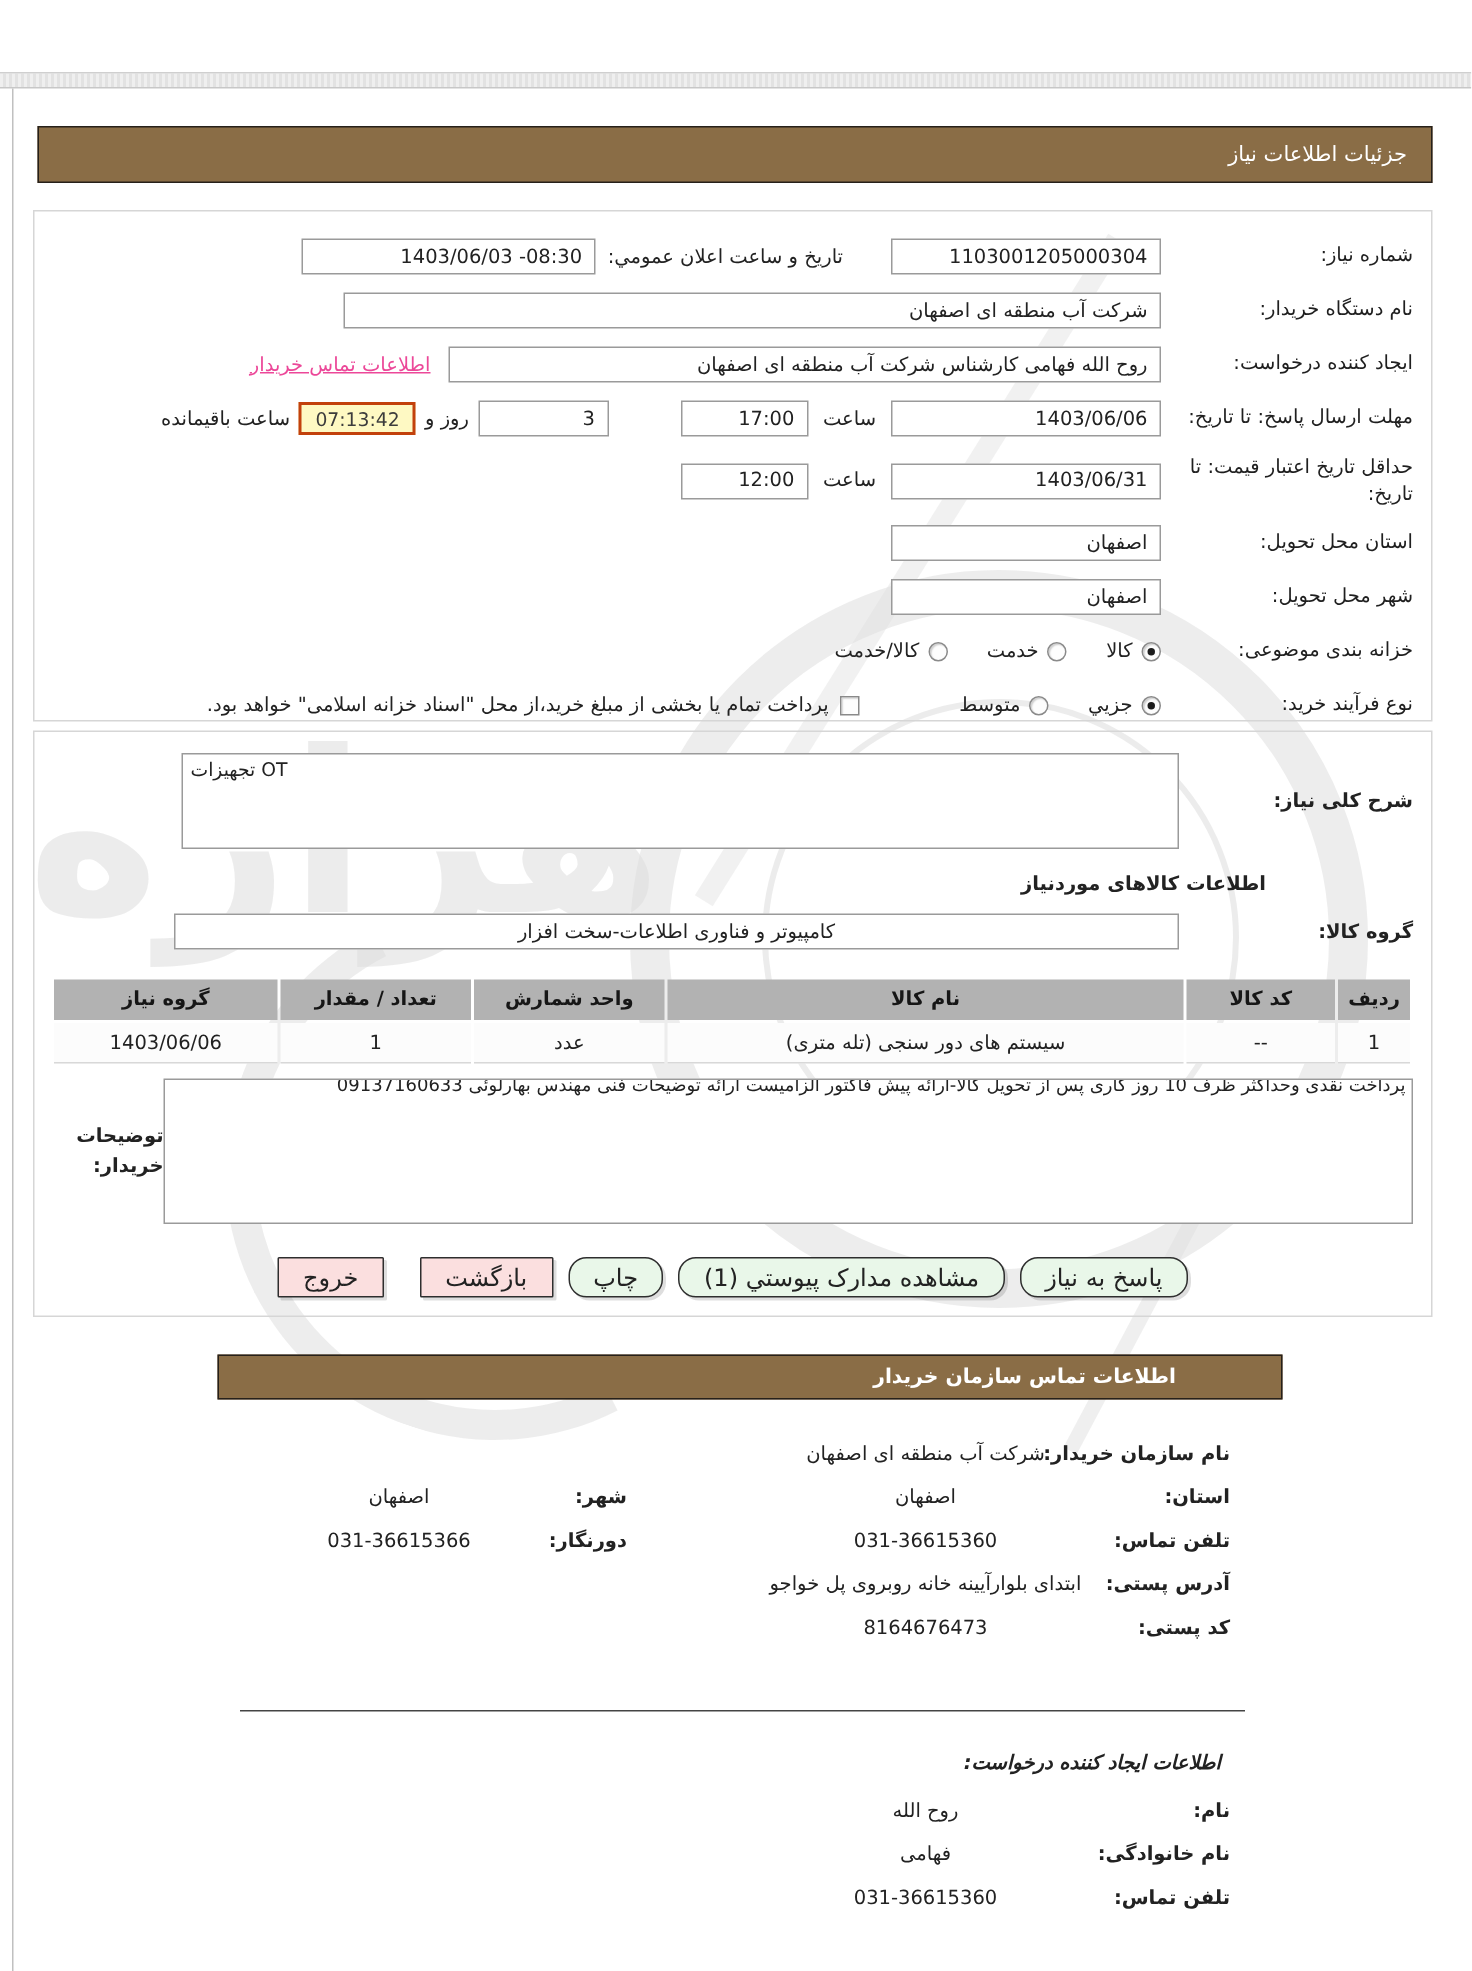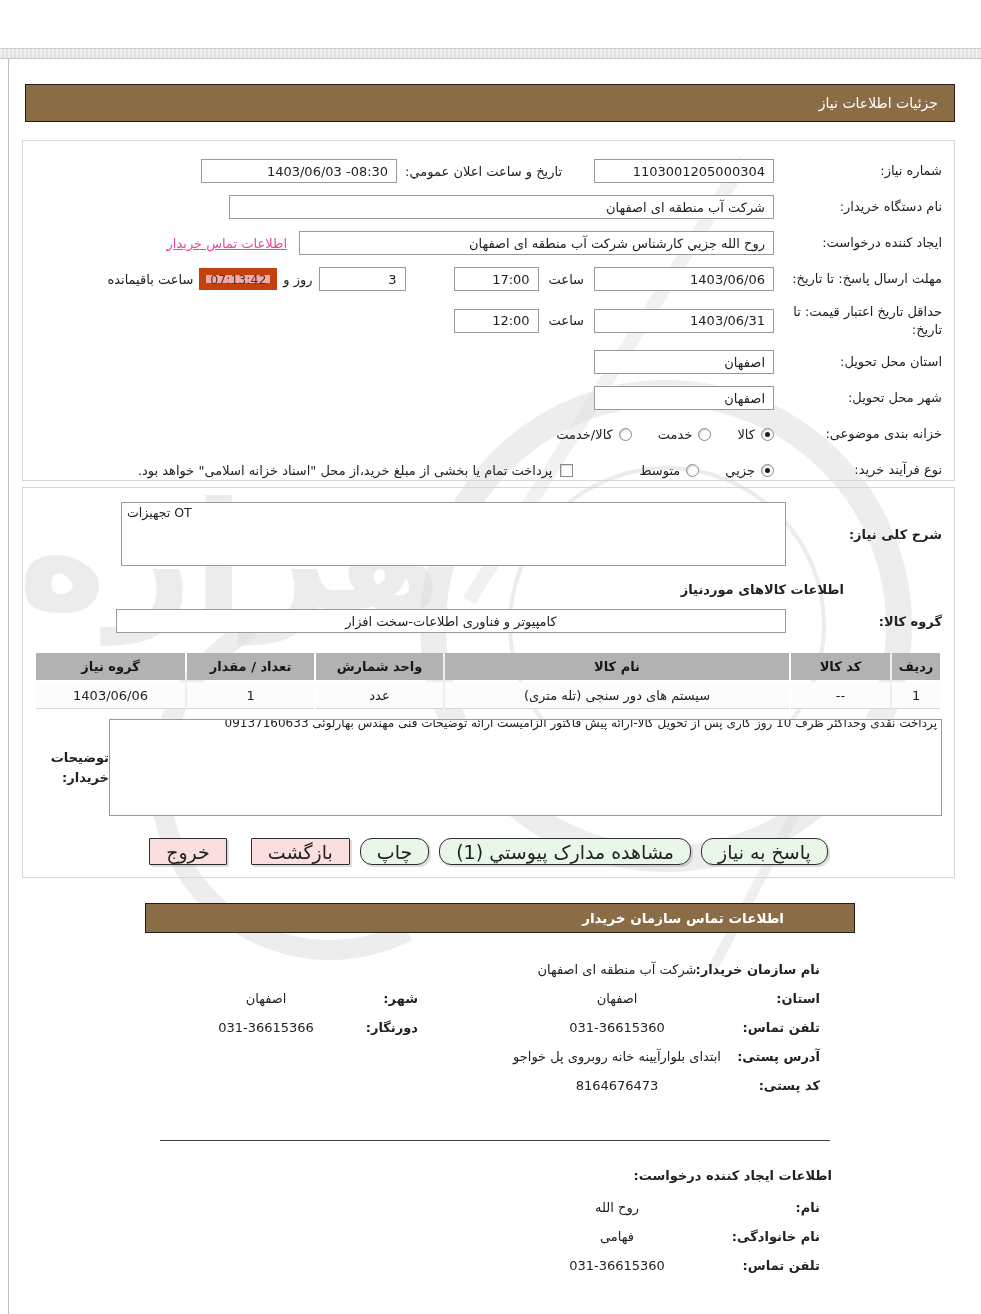--- a/index.html
+++ b/index.html
@@ -35,21 +35,21 @@
 
   .frow { display:flex; align-items:center; margin-top:12px; min-height:24px; }
   .flabel { width:168px; flex:0 0 168px; text-align:right; color:#1f1f1f; line-height:1.35; }
   .vbox { height:24px; border:1px solid #9a9a9a; background:#fff; display:flex; align-items:center;
           padding:0 8px; overflow:hidden; white-space:nowrap; }
   .ltr { direction:ltr; }
   .end { justify-content:flex-start; } 
   .mid { justify-content:center; }
 
   .lbl-sm { margin:0 10px; }
-  .timerbox { height:22px; border:7px solid #c2410c; background:#fca5a5; color:#3c3c3c;
+  .timerbox { height:22px; border:2px solid #c2410c; background:#fef9c3; color:#3c3c3c;
               display:flex; align-items:center; justify-content:center; width:78px; font-size:12.5px; }
   a.blue-link { color:#ec4899; text-decoration:underline; cursor:pointer; margin-right:12px; white-space:nowrap; }
 
   .radio { width:13px; height:13px; border:1px solid #8a8a8a; border-radius:50%; background:#fdfdfd;
            display:inline-flex; align-items:center; justify-content:center; flex:0 0 13px;
            box-shadow:inset 1px 1px 1px rgba(0,0,0,.18); }
   .radio.checked::after { content:""; width:5px; height:5px; background:#1c1c1c; border-radius:50%; }
   .checkbox { width:13px; height:13px; border:1px solid #8a8a8a; background:#fdfdfd; flex:0 0 13px;
               box-shadow:inset 1px 1px 1px rgba(0,0,0,.15); }
   .opt-label { margin:0 6px 0 26px; }
@@ -70,34 +70,34 @@
 
   
   .notes-row { display:flex; margin-top:8px; align-items:center; }
   .notes-label { width:72px; flex:0 0 72px; text-align:right; font-weight:bold; line-height:1.5; }
   .ta-notes { width:833px; height:97px; padding:0 4px; font-size:12px; line-height:15px; }
   .ta-notes .inner { margin-top:-4px; }
 
   
   .btn-row { display:flex; justify-content:center; align-items:center; gap:10px; margin-top:22px; }
   .btn { border:1px solid #2e2e2e; height:27px; padding:0 16px; display:flex; align-items:center;
-         font-size:19px; cursor:pointer; box-shadow:2px 2px 0 rgba(0,0,0,.13); border-radius:1px; white-space:nowrap; }
+         font-size:16px; cursor:pointer; box-shadow:2px 2px 0 rgba(0,0,0,.13); border-radius:1px; white-space:nowrap; }
   .btn-green { background:#e9f7e9;border-radius:12px; }
   .btn-pink { background:#fbdfdf; }
   .btn-exit { margin-right:14px; }
 
   
   .info-grid { position:absolute; left:145px; width:710px; z-index:1; padding:0 35px; }
   .contact-grid { top:962px; }
   .creator-grid { top:1200px; }
   .irow { display:grid; grid-template-columns:92px 222px 88px 82px 140px; align-items:center; margin-bottom:14px; }
   .ilabel { font-weight:bold; text-align:right; white-space:nowrap; }
   .ivalue { text-align:center; white-space:nowrap; }
   .sep-hr { position:absolute; left:160px; top:1140px; width:670px; height:0; border-top:1px solid #444; z-index:1; }
-  .creator-heading { position:absolute; left:157px; top:1168px; width:710px; padding:0 35px; font-weight:bold; z-index:1; }
+  .creator-heading { position:absolute; left:139px; top:1168px; width:710px; padding:0 35px; font-weight:bold; z-index:1;font-style:italic; }
 </style>
 </head>
 <body>
 
 <div class="page">
 
   <div class="wm wm-slash"></div>
   <div class="wm wm-slash2"></div>
   <div class="wm wm-ring"></div>
   <div class="wm wm-ring2"></div>
@@ -127,21 +127,21 @@
     <div class="frow">
       <div class="flabel">نام دستگاه خریدار:</div>
       <div class="vbox end" style="width:545px">
         <span>شرکت آب منطقه ای اصفهان</span>
       </div>
     </div>
 
     <div class="frow">
       <div class="flabel">ایجاد کننده درخواست:</div>
       <div class="vbox end" style="width:475px">
-        <span>روح الله جزیي کارشناس شرکت آب منطقه ای اصفهان</span>
+        <span>روح الله فهامی کارشناس شرکت آب منطقه ای اصفهان</span>
       </div>
       <a class="blue-link">اطلاعات تماس خریدار</a>
     </div>
 
     <div class="frow">
       <div class="flabel">مهلت ارسال پاسخ: تا تاریخ:</div>
       <div class="vbox end" style="width:180px">
         <span class="ltr">1403/06/06</span>
       </div>
       <span class="lbl-sm">ساعت</span>

